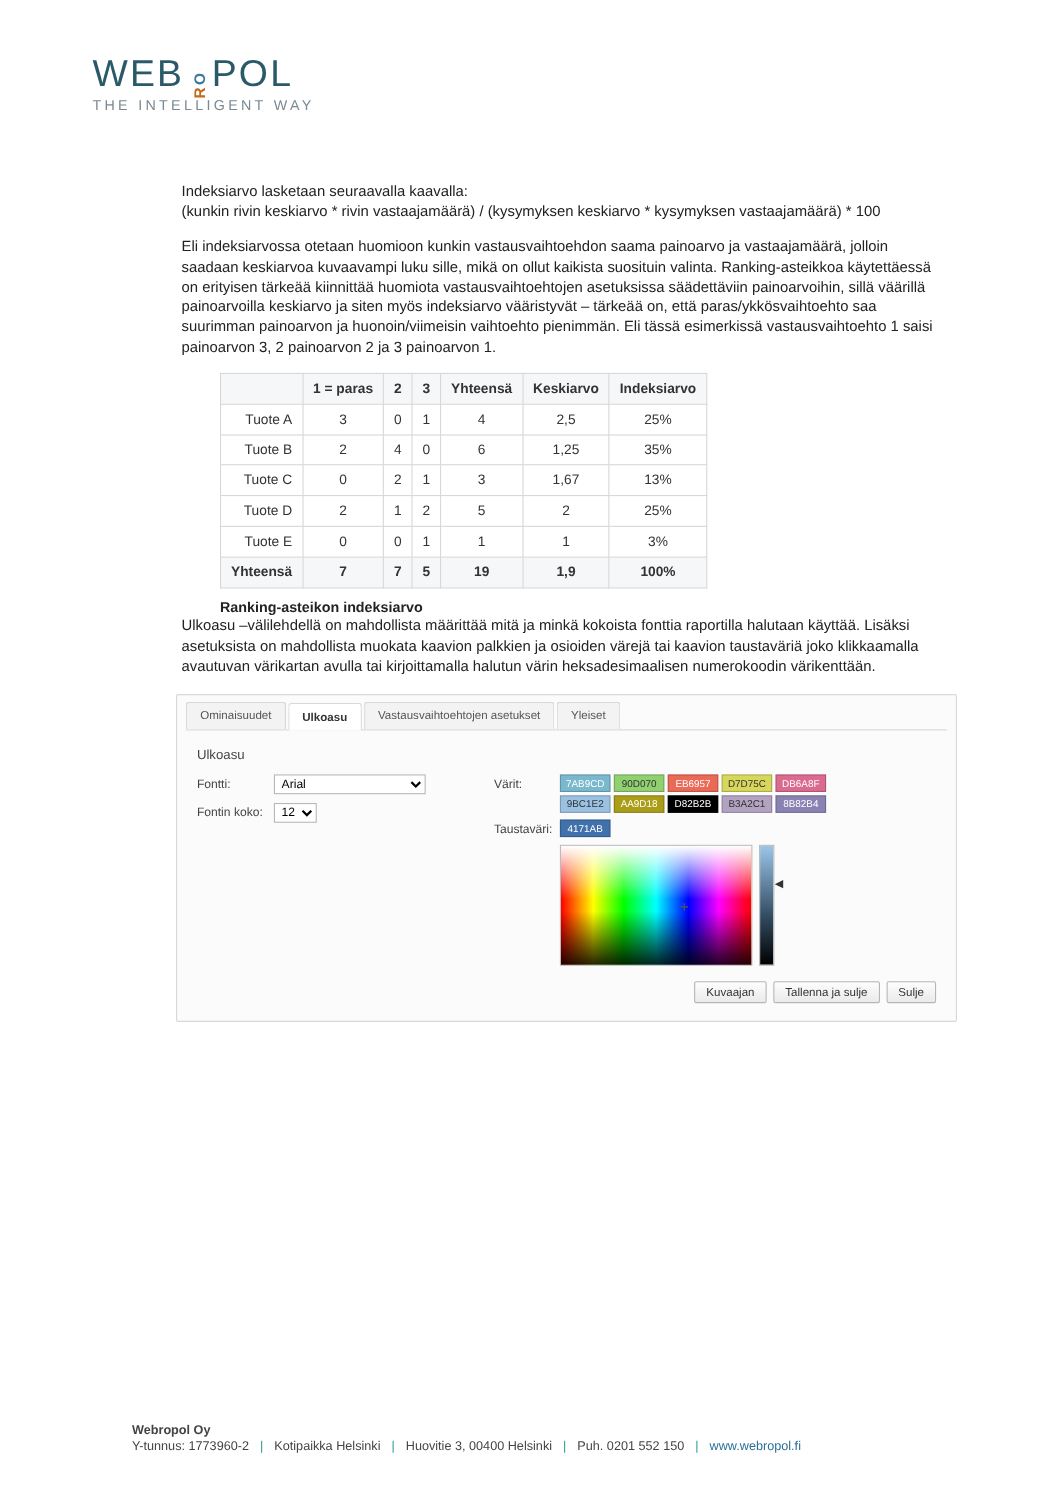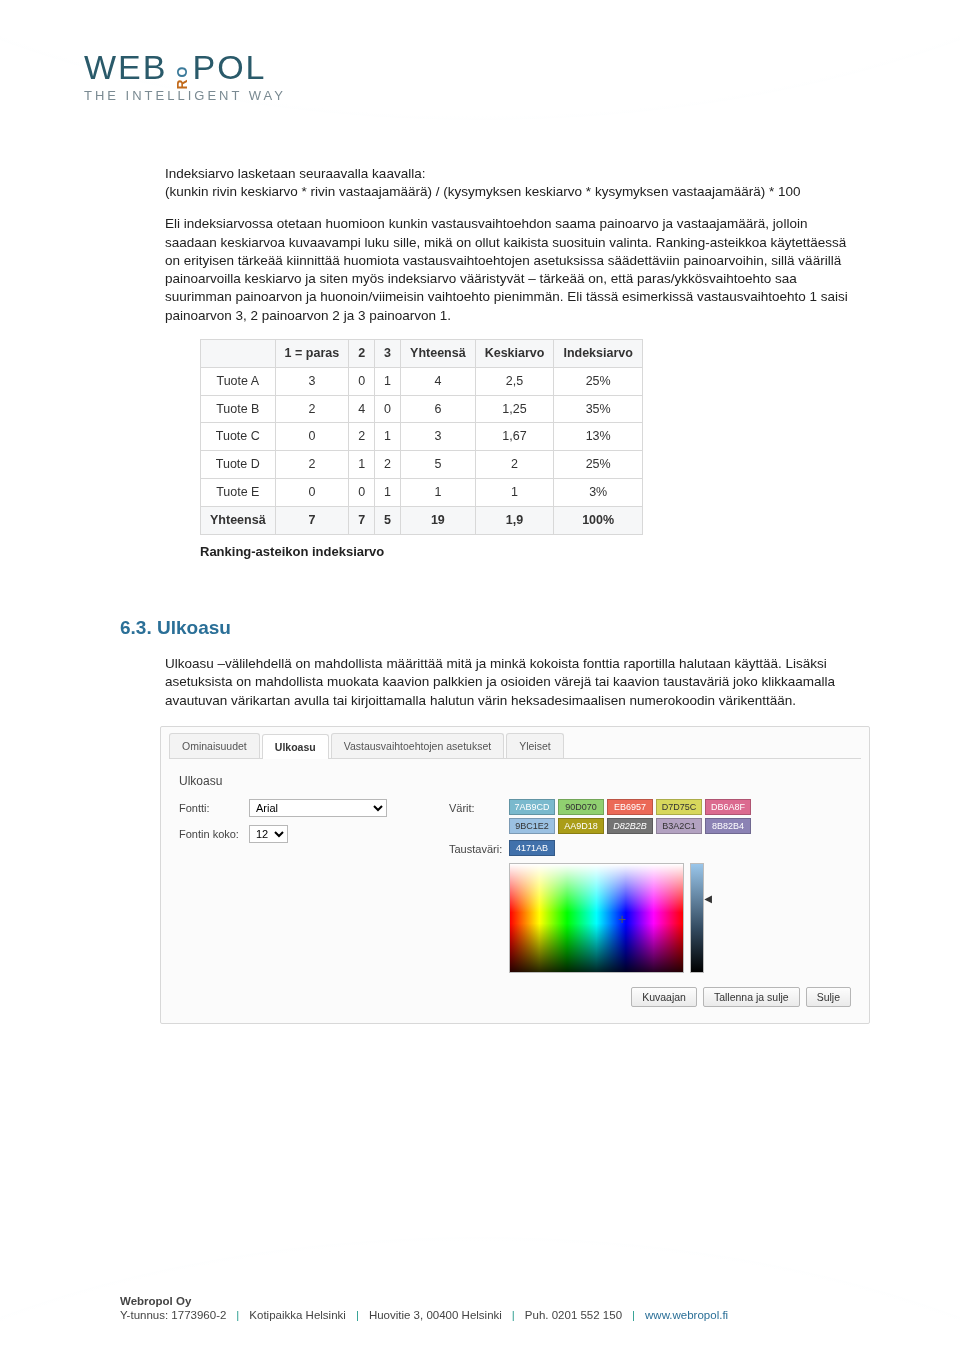--- a/index.html
+++ b/index.html
@@ -22,21 +22,21 @@
   
   .content { position: absolute; top: 165px; left: 165px; width: 690px; font-size: 13.5px; line-height: 1.35; color: #222; }
   .para { margin-bottom: 14px; }
   .italic { }
 
   
   .tbl-wrap { margin: 6px 0 8px 35px; }
   table.dtable { border-collapse: collapse; font-size: 12.5px; color: #333; }
   table.dtable th, table.dtable td { border: 1px solid #d8d8d8; padding: 5px 9px; text-align: center; background: #fff; }
   table.dtable th { background: #f6f7f8; font-weight: 700; }
-  table.dtable td:first-child, table.dtable th:first-child { text-align: center; margin-left: 48px; }
+  table.dtable td:first-child, table.dtable th:first-child { text-align: right; margin-left: 48px; }
   table.dtable tr.total td { font-weight: 700; background: #f6f7f8; }
   .caption { font-size: 13px; font-weight: 700; margin: 6px 0 0 35px; }
 
   
   .h2 { font-size: 19px; font-weight: 700; color: #2a6f97; margin: 55px 0 14px -45px; }
 
   
   .panel-wrap { margin: 16px 0 8px -5px; width: 710px; border: 1px solid #d8d8d8; background: #fbfbfb; padding: 6px 8px 10px; border-radius: 2px; }
   .tabs { display: flex; border-bottom: 1px solid #d8d8d8; font-size: 10.5px; color: #555; }
   .tab { padding: 5px 12px; border: 1px solid transparent; border-bottom: none; cursor: pointer; background: #f3f3f3; margin-right: 2px; border-radius: 3px 3px 0 0; border-color:#d8d8d8; }
@@ -167,24 +167,20 @@
               <td>5</td>
               <td>19</td>
               <td>1,9</td>
               <td>100%</td>
             </tr>
           </tbody>
       </table>
     </div>
     <div class="caption">Ranking-asteikon indeksiarvo</div>
 
-    <div class="h2">
-      <span>6.3.</span>
-      <span>Ulkoasu</span>
-    </div>
 
     <div class="para">Ulkoasu –välilehdellä on mahdollista määrittää mitä ja minkä kokoista fonttia raportilla halutaan käyttää. Lisäksi asetuksista on mahdollista muokata kaavion palkkien ja osioiden värejä tai kaavion taustaväriä joko klikkaamalla avautuvan värikartan avulla tai kirjoittamalla halutun värin heksadesimaalisen numerokoodin värikenttään.</div>
 
     <div class="panel-wrap">
       <div class="tabs" id="tabs">
           <div class="tab">Ominaisuudet</div>
           <div class="tab active">Ulkoasu</div>
           <div class="tab">Vastausvaihtoehtojen asetukset</div>
           <div class="tab">Yleiset</div>
         </div>
@@ -209,21 +205,21 @@
             <div class="color-row">
               <div class="lbl">Värit:</div>
               <div class="swatches" id="swatches">
                   <div class="sw" style="background: rgb(122, 185, 205);">7AB9CD</div>
                   <div class="sw light" style="background: rgb(144, 208, 112);">90D070</div>
                   <div class="sw" style="background: rgb(235, 105, 87);">EB6957</div>
                   <div class="sw light" style="background: rgb(215, 215, 92);">D7D75C</div>
                   <div class="sw" style="background: rgb(219, 106, 143);">DB6A8F</div>
                   <div class="sw light" style="background: rgb(155, 193, 226);">9BC1E2</div>
                   <div class="sw" style="background: rgb(170, 157, 24);">AA9D18</div>
-                  <div class="sw" style="background: #737373; font-style: italic;">D82B2B</div>
+                  <div class="sw" style="background: #000000;">D82B2B</div>
                   <div class="sw light" style="background: rgb(179, 162, 193);">B3A2C1</div>
                   <div class="sw" style="background: rgb(139, 130, 180);">8B82B4</div>
                 </div>
             </div>
             <div class="color-row">
               <div class="lbl">Taustaväri:</div>
               <div class="swatches" id="bgswatch">
                   <div class="sw" style="background: rgb(65, 113, 171);">4171AB</div>
                 </div>
             </div>

